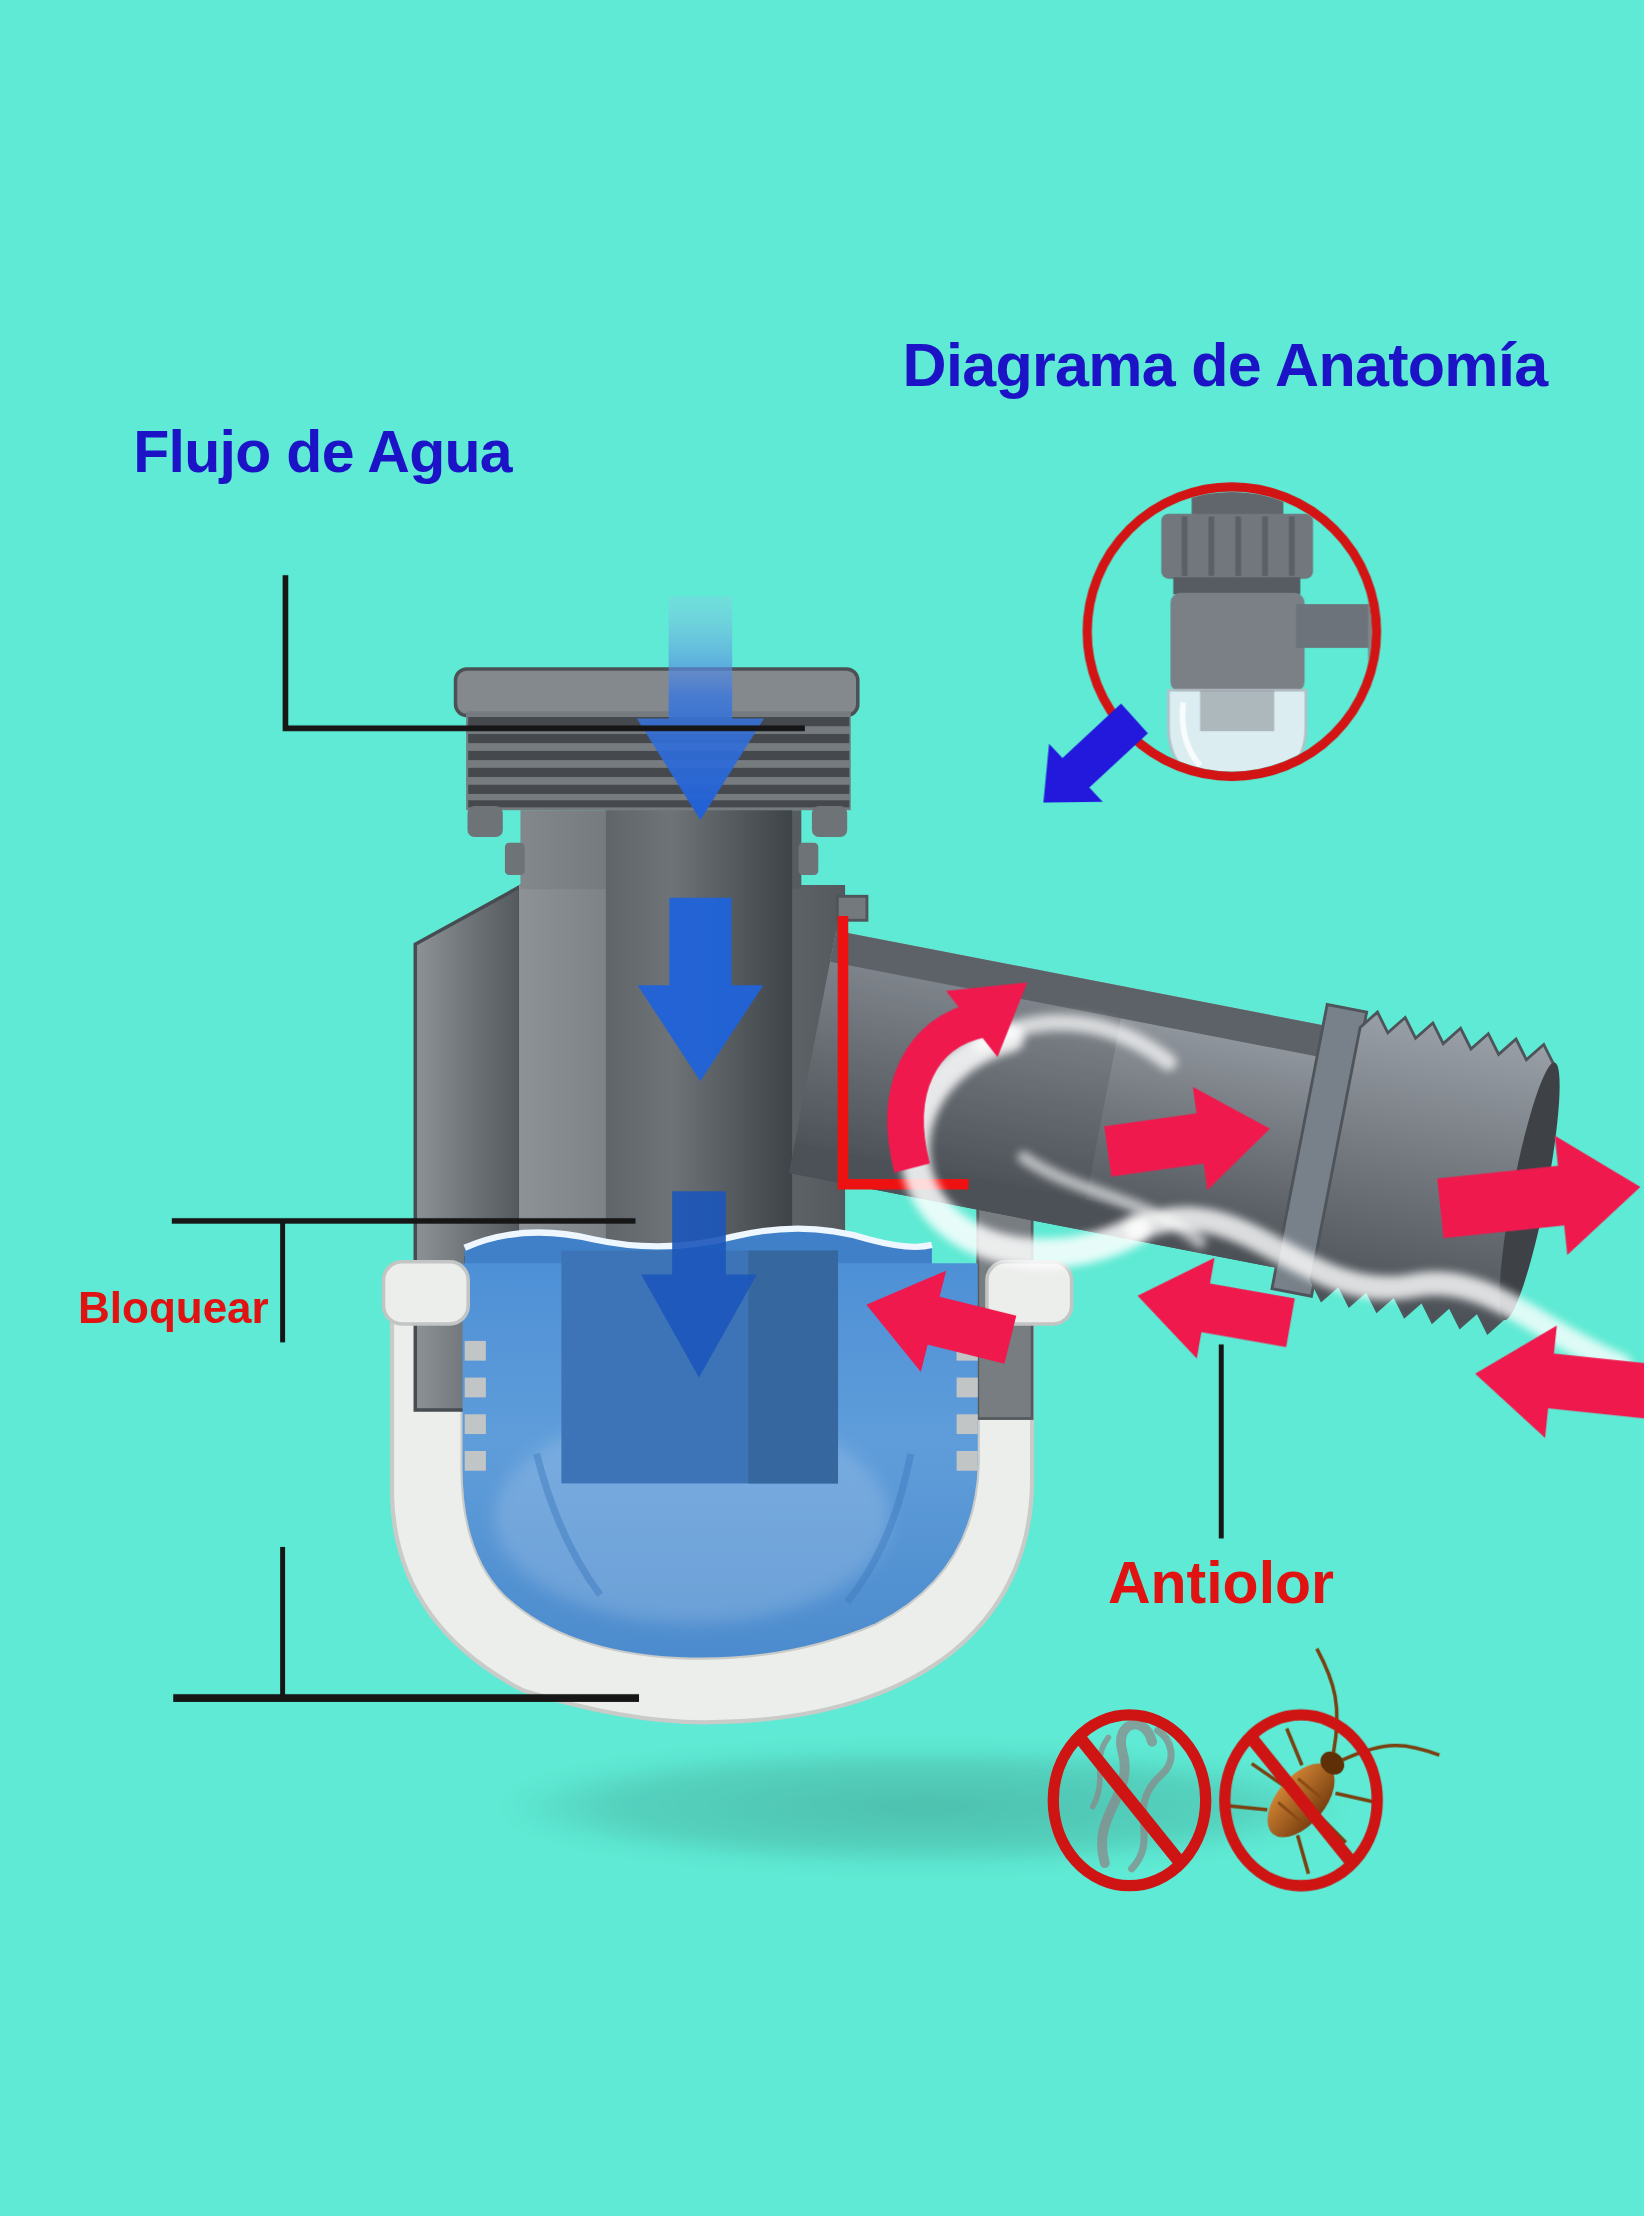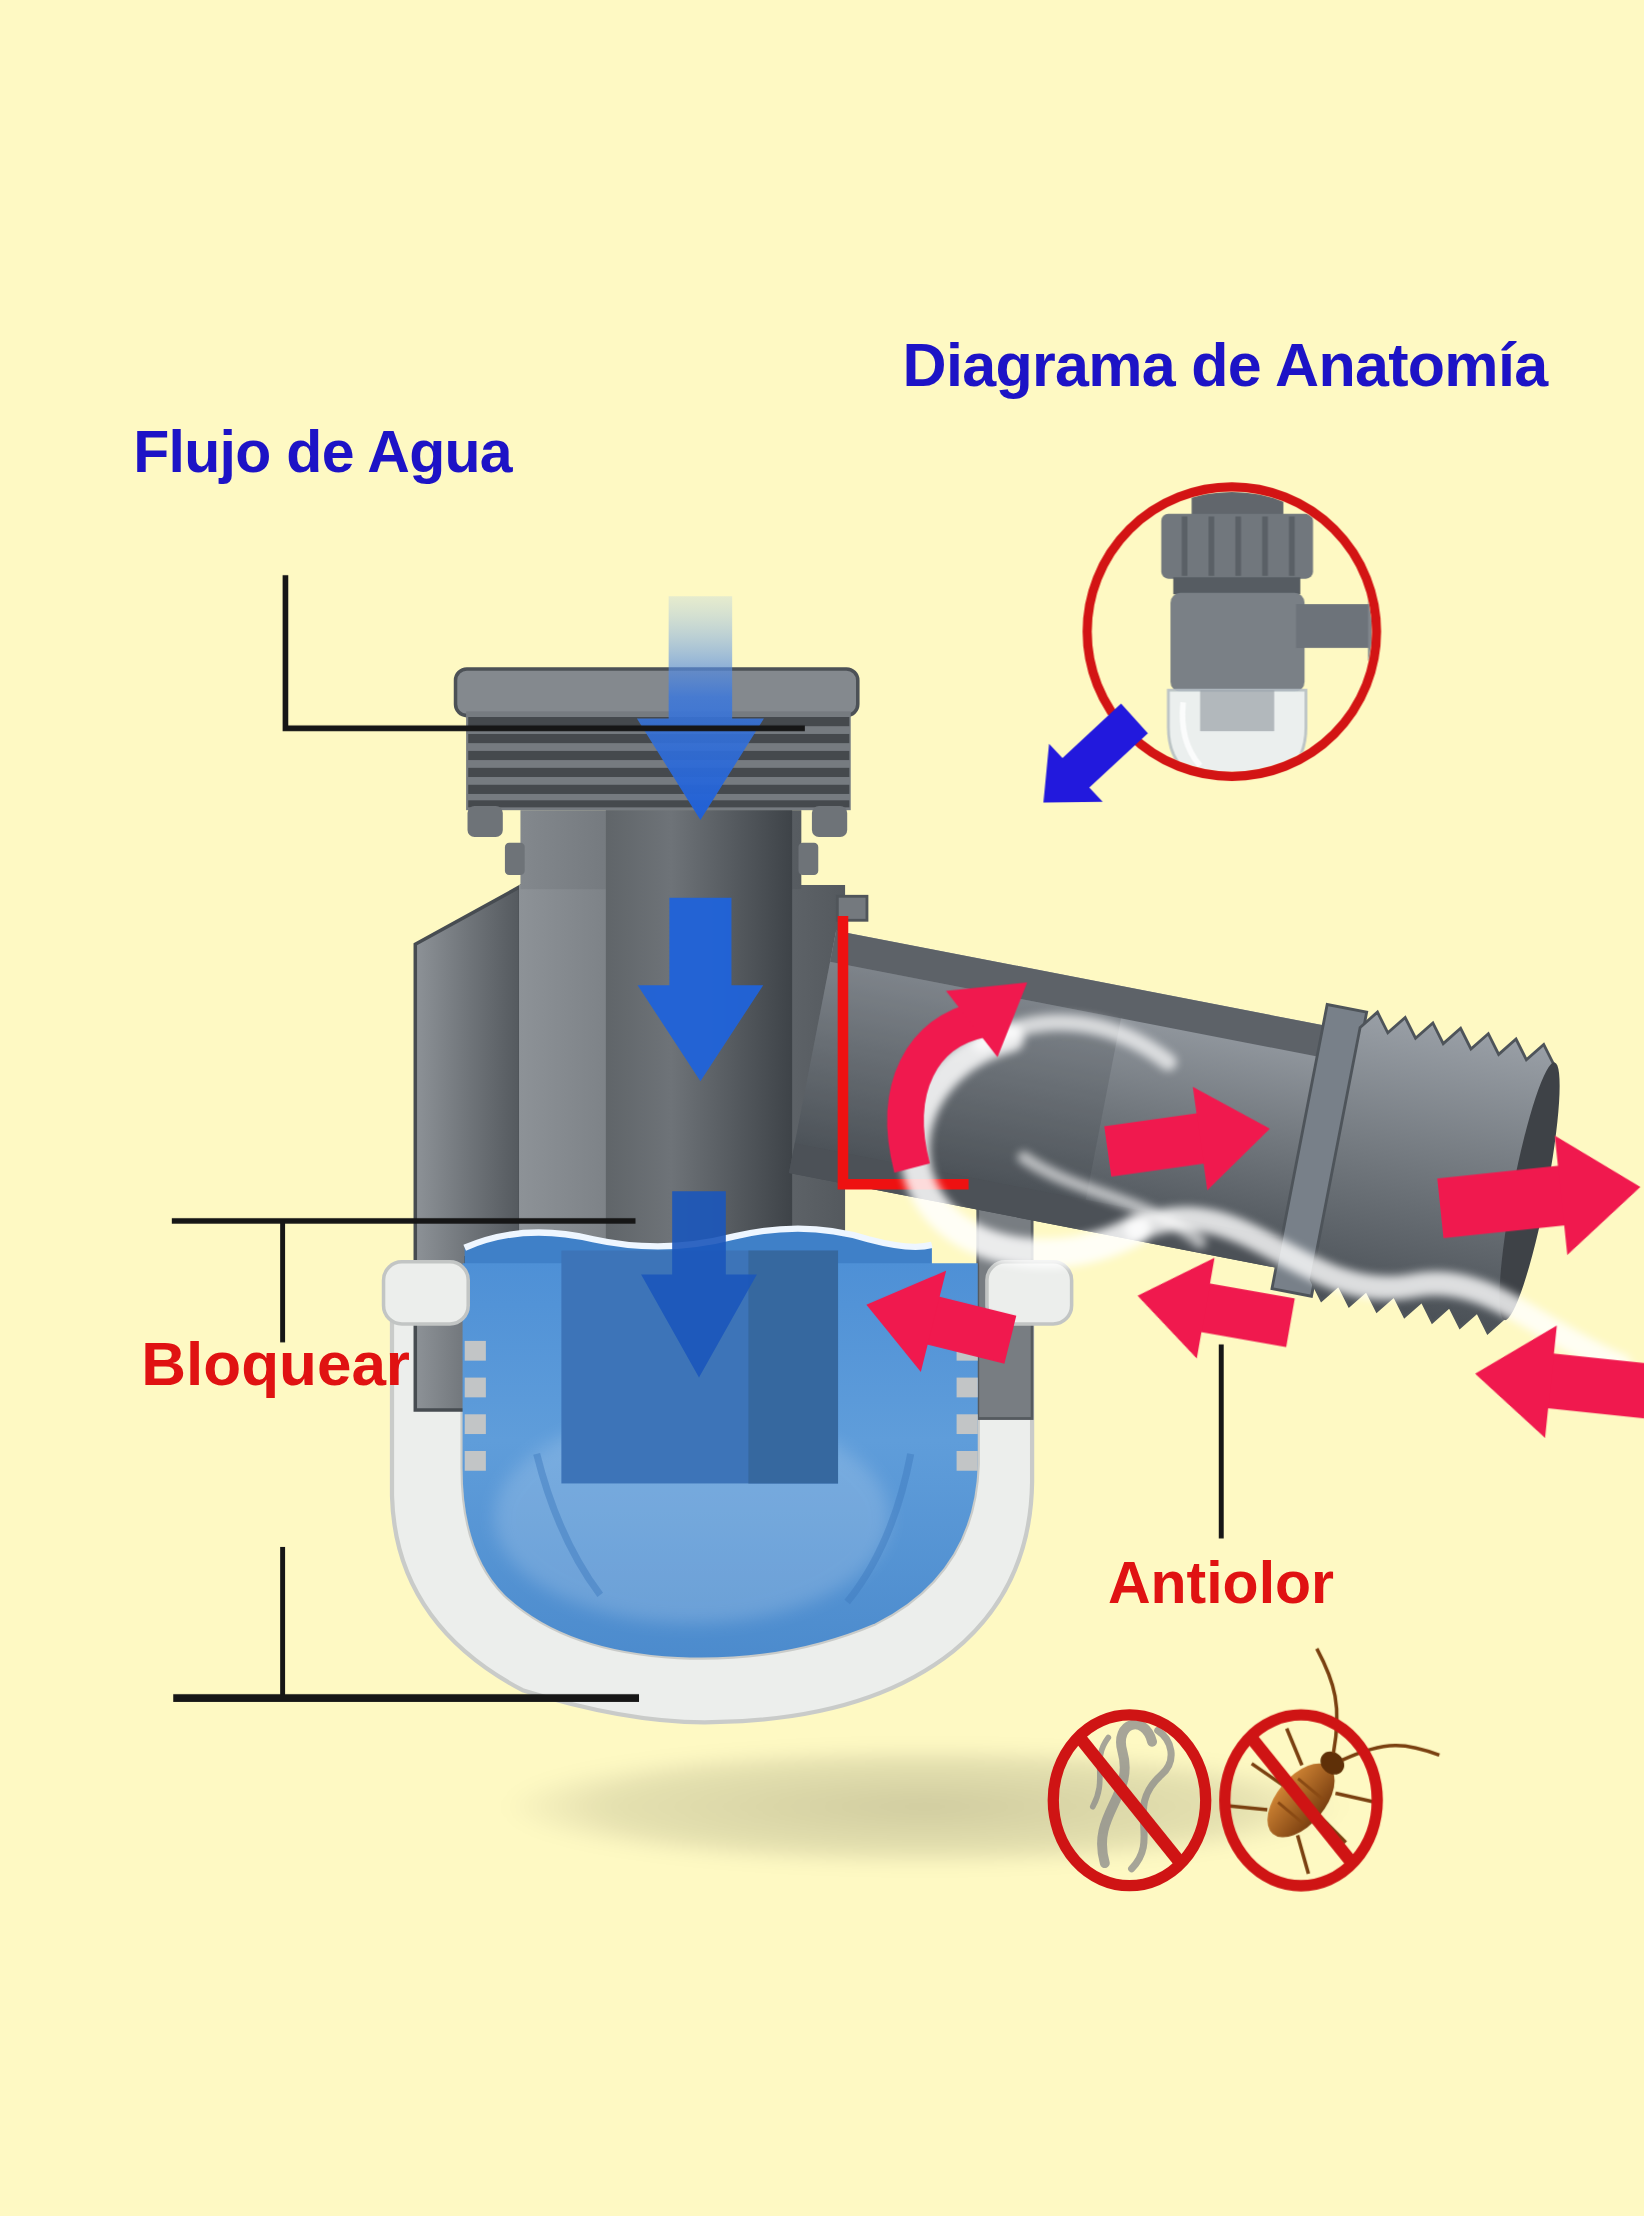--- a/index.html
+++ b/index.html
@@ -1,24 +1,24 @@
 <!DOCTYPE html>
 <html style="font-size:11.3px"><head>
 <meta charset="utf-8">
 <style>
   html,body{margin:0;padding:0;background:#ffffff;}
-  .stage{position:relative;width:1645px;height:2216px;background:#fef9c3;overflow:hidden;
+  .stage{position:relative;width:1645px;height:2216px;background:#5eead4;overflow:hidden;
          font-family:"Liberation Sans", sans-serif;}
   .stage svg{position:absolute;left:0;top:0;}
   .label{position:absolute;font-weight:bold;line-height:1.05;white-space:nowrap;}
   .label.blue{color:#1d13c6;}
   .label.red{color:#e01212;}
   .lbl-anatomy{left:851px;top:333px;width:748px;font-size:61px;text-align:center;letter-spacing:-0.7px;}
   .lbl-flujo{left:67px;top:422px;width:445px;font-size:59px;text-align:right;letter-spacing:-0.7px;}
-  .lbl-bloquear{left:78px;top:1326px;width:332px;font-size:62px;text-align:right;line-height:1.22;}
+  .lbl-bloquear{left:78px;top:1281px;width:332px;font-size:44px;text-align:left;line-height:1.22;}
   .lbl-antiolor{left:1055px;top:1553px;width:332px;font-size:59px;text-align:center;}
 </style>
 </head>
 <body>
 
 <div class="stage">
 
 <svg width="1645" height="2216" viewBox="0 0 2330 3140">
   <defs>
     <linearGradient id="gBody" x1="0" y1="0" x2="1" y2="0">

